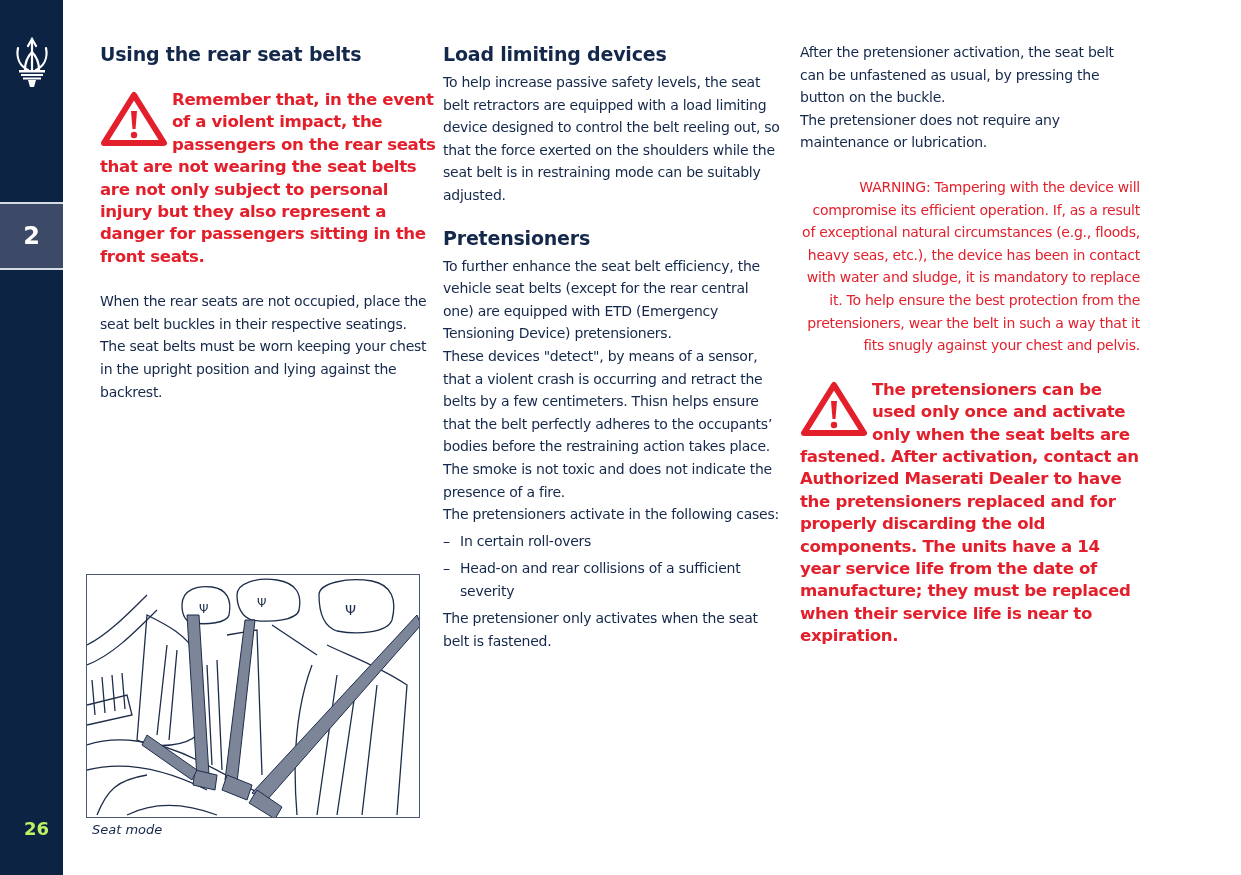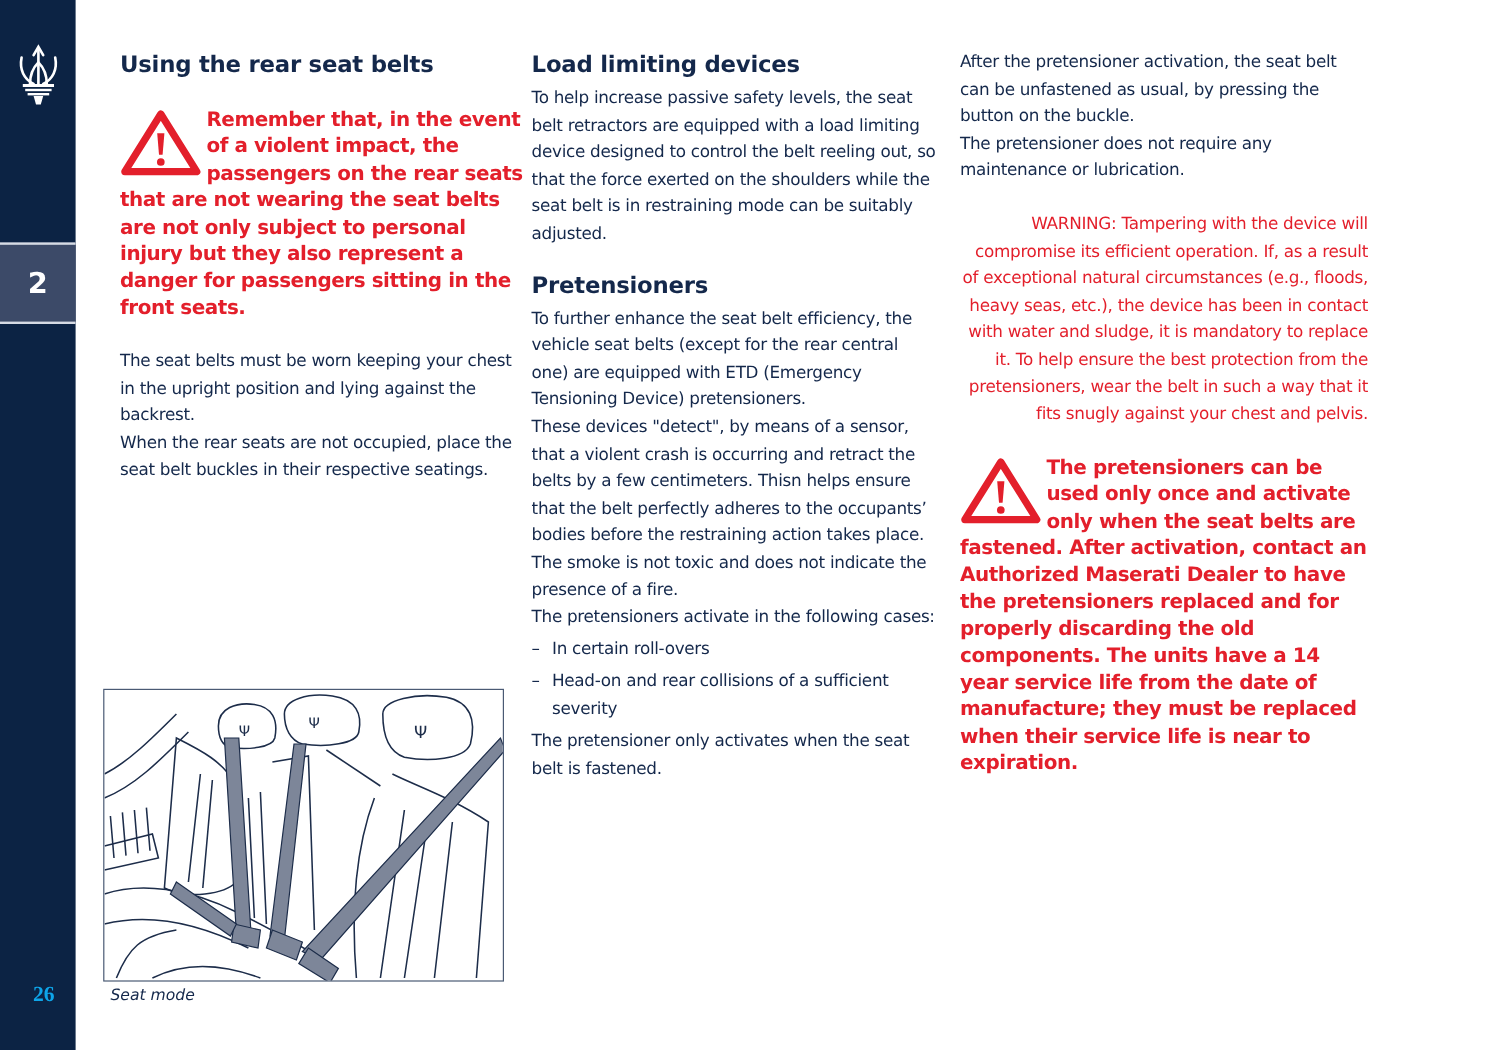--- a/index.html
+++ b/index.html
@@ -5,22 +5,22 @@
   * { box-sizing: border-box; margin: 0; padding: 0; }
   html, body { width: 1241px; height: 875px; background: #ffffff; overflow: hidden; }
   body { position: relative; font-family: "DejaVu Sans", "Liberation Sans", sans-serif; color: #14284b; }
 
   .sidebar { position: absolute; left: 0; top: 0; width: 63px; height: 875px; background: #0c2344; }
   .logo { position: absolute; left: 14px; top: 36px; width: 36px; height: 52px; }
   .chapter-tab { position: absolute; left: 0; top: 202px; width: 63px; height: 68px; background: #3c4a68;
                  border-top: 2px solid #d6dbe4; border-bottom: 2px solid #d6dbe4; }
   .chapter-num { position: absolute; left: 0; top: 0; width: 63px; height: 64px; line-height: 64px; text-align: center;
                  color: #fff; font-weight: bold; font-size: 24px; font-family: "DejaVu Sans", sans-serif; }
-  .page-num { position: absolute; left: 0; top: 818px; width: 73px; text-align: center; color: #0ea5e9;
-              font-weight: bold; font-size: 18px; font-family: Liberation Serif, serif; }
+  .page-num { position: absolute; left: 0; top: 818px; width: 73px; text-align: center; color: #bef264;
+              font-weight: bold; font-size: 18px; }
 
   .col { position: absolute; top: 41px; }
   .col1 { left: 100px; width: 340px; }
   .col2 { left: 443px; width: 340px; }
   .col3 { left: 800px; width: 340px; }
 
   h2 { font-size: 19px; font-weight: bold; color: #14284b; line-height: 26px; margin-bottom: 4px; letter-spacing: -0.2px; }
   p, li { font-size: 14px; line-height: 22.6px; color: #14284b; letter-spacing: -0.25px; }
   .red { color: #e31f2b; text-align: right; }
   .gap { height: 22px; }
@@ -64,22 +64,22 @@
   <div style="height:18px"></div>
   <div class="warn-block">
     <svg class="tri" viewBox="0 0 68 58">
       <path d="M34 6 L64 54 L4 54 Z" fill="none" stroke="#e31f2b" stroke-width="6" stroke-linejoin="round"></path>
       <path d="M31 22 L37 22 L35.5 40 L32.5 40 Z" fill="#e31f2b"></path>
       <circle cx="34" cy="46" r="3.2" fill="#e31f2b"></circle>
     </svg>
     <div class="warn-text">Remember that, in the event of a violent impact, the passengers on the rear seats that are not wearing the seat belts are not only subject to personal injury but they also represent a danger for passengers sitting in the front seats.</div>
   </div>
   <div class="gap"></div>
+  <p>When the rear seats are not occupied, place the seat belt buckles in their respective seatings.</p>
   <p>The seat belts must be worn keeping your chest in the upright position and lying against the backrest.</p>
-  <p>When the rear seats are not occupied, place the seat belt buckles in their respective seatings.</p>
 </div>
 
 <div class="figure">
   <svg width="334" height="244" viewBox="0 0 334 244">
     <g fill="none" stroke="#1d2d4a" stroke-width="1.3">
 
       <path d="M0 70 C20 60, 40 40, 60 20"></path>
       <path d="M0 90 C25 80, 45 60, 70 35"></path>
       <path d="M0 130 L40 120 L45 140 L0 150"></path>
       <path d="M5 105 L8 140 M15 102 L18 138 M25 100 L28 136 M35 98 L38 134"></path>

